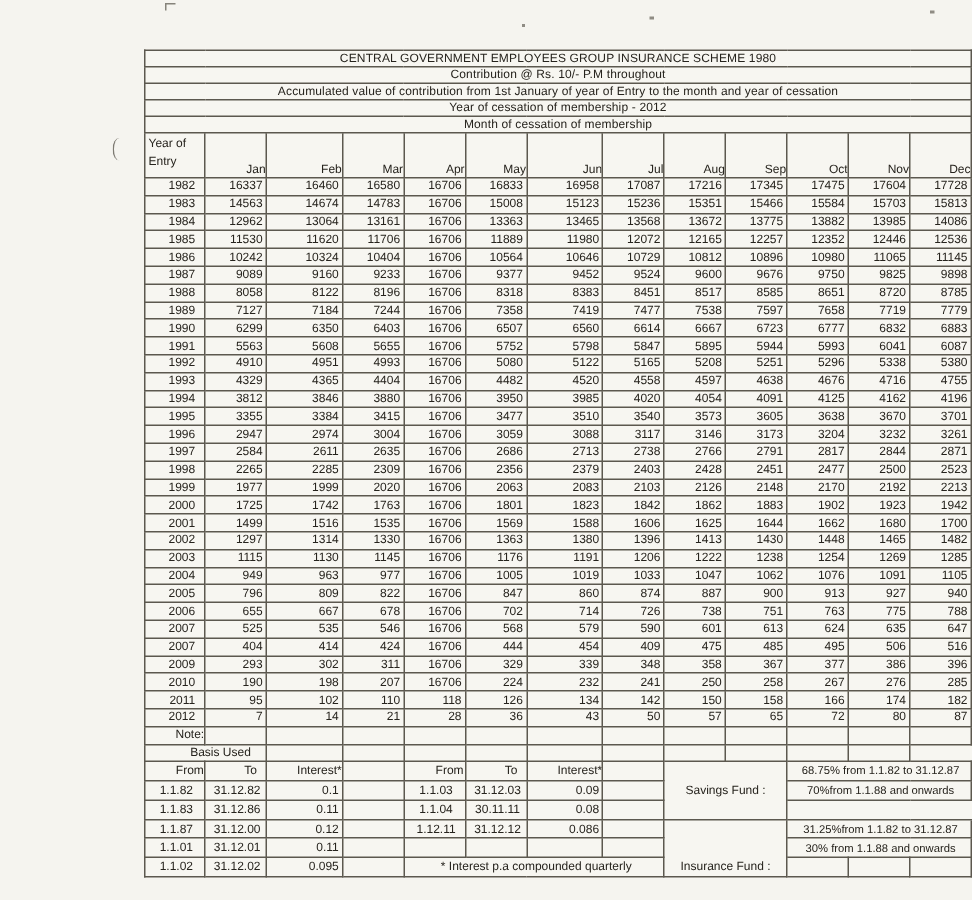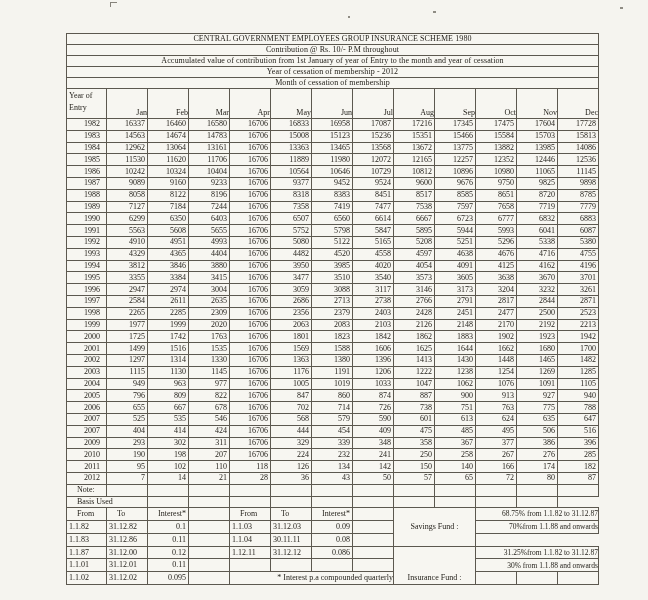--- a/index.html
+++ b/index.html
@@ -4,50 +4,49 @@
 <style>
   html,body { margin:0; padding:0; }
   body {
     width:648px; height:600px; position:relative;
     background:#f5f4ef;
     font-family:"Liberation Sans", sans-serif;
     color:#26231d;
     overflow:hidden;
   }
   table.sheet {
-    position:absolute; left:66px; top:33px;
+    position:absolute; left:96px; top:33px;
     border-collapse:collapse; table-layout:fixed;
     background:#f7f6f1;
-    font-family:Liberation Serif, serif;
   }
   td {
     border:1px solid #5c584f;
     padding:0; margin:0;
     font-size:8px; line-height:1;
     height:10.8px;
     overflow:hidden; white-space:nowrap;
     vertical-align:middle;
   }
   tr.title-row td { text-align:center; height:10px; letter-spacing:0.1px; }
   td.corner {
     vertical-align:top; text-align:left;
     padding:1px 0 0 2px; line-height:1.5; white-space:normal;
   }
   td.mh { vertical-align:bottom; text-align:right; padding:0 0 1px 2px; height:28px; }
   td.yr  { text-align:right; padding-right:6px;margin-top:17px; }
   td.num { text-align:right; padding-right:2px; }
-  td.lbl { text-align:left; padding-left:10px; }
+  td.lbl { text-align:center; padding-left:20px; }
   tr.bot td { height:11.8px; }
-  td.dt  { text-align:left; padding-left:2px; }
+  td.dt  { text-align:center; padding-left:2px; }
   td.ir  { text-align:right; padding-right:2px; }
   td.fundlabel { text-align:center; }
   td.fundlabel.bottomed { vertical-align:bottom; padding-bottom:2px; }
-  td.fundtext { text-align:right; padding-left:2px; font-size:7.5px; }
+  td.fundtext { text-align:center; padding-left:2px; font-size:7.5px; }
   td.open { border-right:none; }
-  td.footnote { text-align:right; padding-left:3px;margin-left:16px; }
+  td.footnote { text-align:center; padding-left:3px;margin-left:16px; }
   
   .speck { position:absolute; background:#8f8c84; }
   .mark-corner { position:absolute; width:6px; height:4px; border-top:1px solid #86837b; border-left:1px solid #86837b; background:transparent; }
   .mark-paren { position:absolute; width:8px; height:15px; border-left:1.5px solid #7d7a72; border-radius:50% / 50%; background:transparent; }
 </style>
 </head>
 <body>
 
 <div class="mark-corner" style="left:110px; top:2px;"></div>
 <div class="speck" style="left:348px; top:16px; width:2px; height:2px;"></div>
@@ -534,21 +533,21 @@
       <tr>
         <td class="yr">2011</td>
         <td class="num">95</td>
         <td class="num">102</td>
         <td class="num">110</td>
         <td class="num">118</td>
         <td class="num">126</td>
         <td class="num">134</td>
         <td class="num">142</td>
         <td class="num">150</td>
-        <td class="num">140</td>
+        <td class="num">158</td>
         <td class="num">166</td>
         <td class="num">174</td>
         <td class="num">182</td>
       </tr>
       <tr>
         <td class="yr">2012</td>
         <td class="num">7</td>
         <td class="num">14</td>
         <td class="num">21</td>
         <td class="num">28</td>

